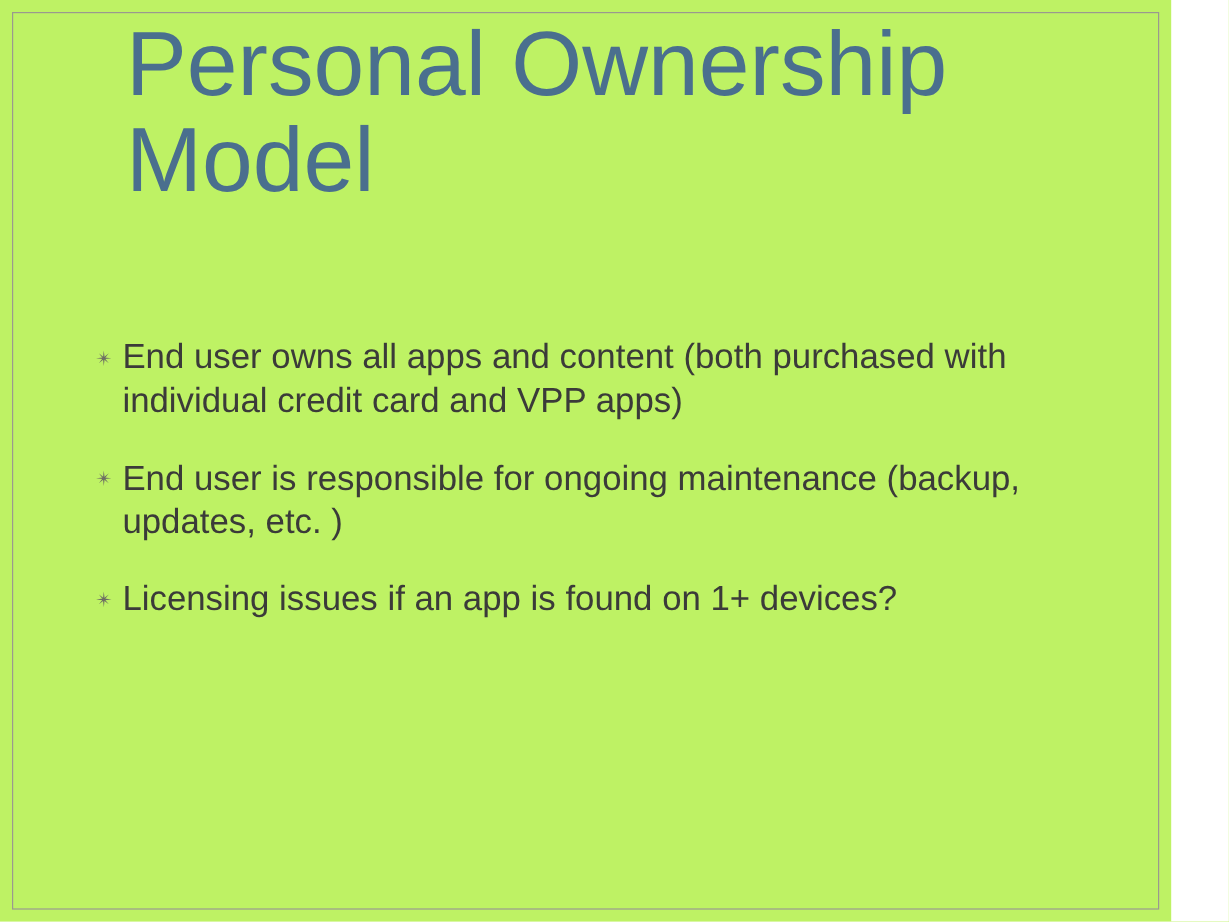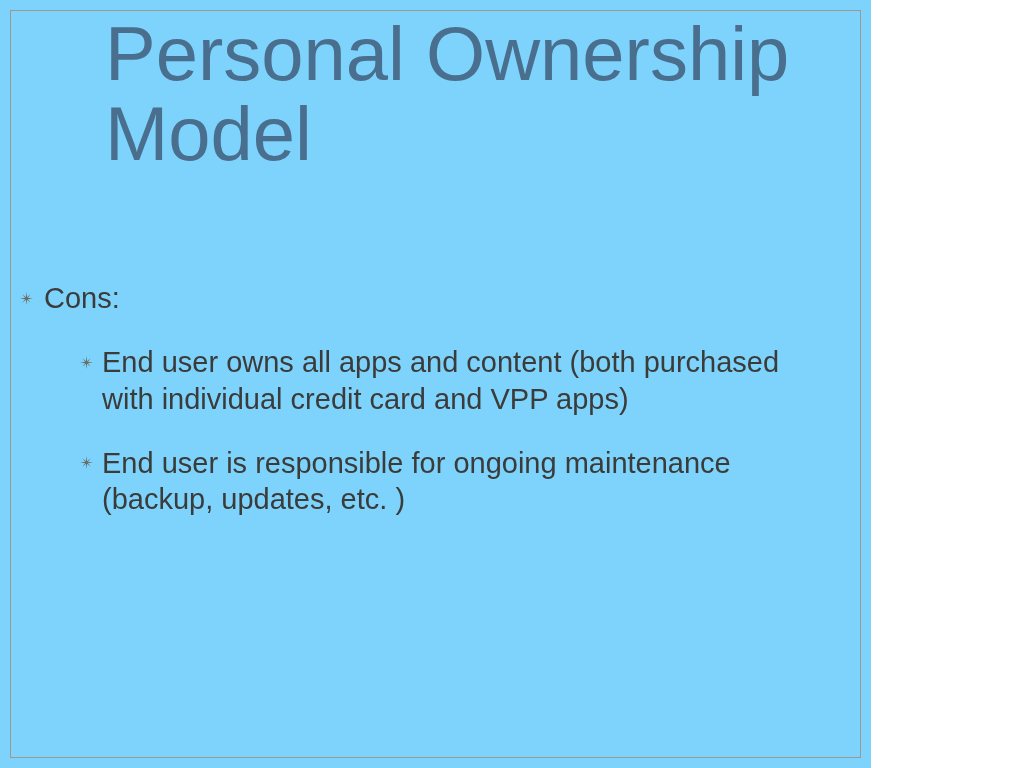--- a/index.html
+++ b/index.html
@@ -4,23 +4,23 @@
 <style>
   html, body {
     margin: 0;
     padding: 0;
     width: 1024px;
     height: 768px;
     overflow: hidden;
     font-family: "Helvetica Neue", Helvetica, Arial, sans-serif;
   }
   .slide {
-    width: 871px;
+    width: 976px;
     height: 768px;
-    background: #7dd3fc;
+    background: #bef264;
     position: relative;
     box-sizing: border-box;
   }
   .frame {
     position: absolute;
     top: 10px;
     left: 10px;
     right: 10px;
     bottom: 10px;
     border: 1px solid #9a998f;
@@ -71,35 +71,20 @@
 </head>
 <body>
 
 <div class="slide">
   <div class="frame"></div>
 
   <div class="title">Personal Ownership Model</div>
 
   <div class="body">
 
-    <div class="lvl1">
-      <svg class="svg-bullet" viewBox="0 0 20 20">
-        <g fill="#6b6b63">
-          <polygon points="10,0 11,9 10,10 9,9"></polygon>
-          <polygon points="20,10 11,11 10,10 11,9"></polygon>
-          <polygon points="10,20 9,11 10,10 11,11"></polygon>
-          <polygon points="0,10 9,9 10,10 9,11"></polygon>
-          <polygon transform="rotate(45 10 10)" points="10,1 10.9,9 10,10 9.1,9"></polygon>
-          <polygon transform="rotate(45 10 10)" points="19,10 11,10.9 10,10 11,9.1"></polygon>
-          <polygon transform="rotate(45 10 10)" points="10,19 9.1,11 10,10 10.9,11"></polygon>
-          <polygon transform="rotate(45 10 10)" points="1,10 9,9.1 10,10 9,10.9"></polygon>
-        </g>
-      </svg>
-      <span class="txt">Cons:</span>
-    </div>
 
     <div class="lvl2">
       <svg class="svg-bullet" viewBox="0 0 20 20">
         <g fill="#6b6b63">
           <polygon points="10,0 11,9 10,10 9,9"></polygon>
           <polygon points="20,10 11,11 10,10 11,9"></polygon>
           <polygon points="10,20 9,11 10,10 11,11"></polygon>
           <polygon points="0,10 9,9 10,10 9,11"></polygon>
           <polygon transform="rotate(45 10 10)" points="10,1 10.9,9 10,10 9.1,9"></polygon>
           <polygon transform="rotate(45 10 10)" points="19,10 11,10.9 10,10 11,9.1"></polygon>
@@ -119,15 +104,30 @@
           <polygon points="0,10 9,9 10,10 9,11"></polygon>
           <polygon transform="rotate(45 10 10)" points="10,1 10.9,9 10,10 9.1,9"></polygon>
           <polygon transform="rotate(45 10 10)" points="19,10 11,10.9 10,10 11,9.1"></polygon>
           <polygon transform="rotate(45 10 10)" points="10,19 9.1,11 10,10 10.9,11"></polygon>
           <polygon transform="rotate(45 10 10)" points="1,10 9,9.1 10,10 9,10.9"></polygon>
         </g>
       </svg>
       <span class="txt">End user is responsible for ongoing maintenance (backup, updates, etc. )</span>
     </div>
 
+    <div class="lvl2">
+      <svg class="svg-bullet" viewBox="0 0 20 20">
+        <g fill="#6b6b63">
+          <polygon points="10,0 11,9 10,10 9,9"></polygon>
+          <polygon points="20,10 11,11 10,10 11,9"></polygon>
+          <polygon points="10,20 9,11 10,10 11,11"></polygon>
+          <polygon points="0,10 9,9 10,10 9,11"></polygon>
+          <polygon transform="rotate(45 10 10)" points="10,1 10.9,9 10,10 9.1,9"></polygon>
+          <polygon transform="rotate(45 10 10)" points="19,10 11,10.9 10,10 11,9.1"></polygon>
+          <polygon transform="rotate(45 10 10)" points="10,19 9.1,11 10,10 10.9,11"></polygon>
+          <polygon transform="rotate(45 10 10)" points="1,10 9,9.1 10,10 9,10.9"></polygon>
+        </g>
+      </svg>
+      <span class="txt">Licensing issues if an app is found on 1+ devices?</span>
+    </div>
 
   </div>
 </div>
 
 </body></html>

